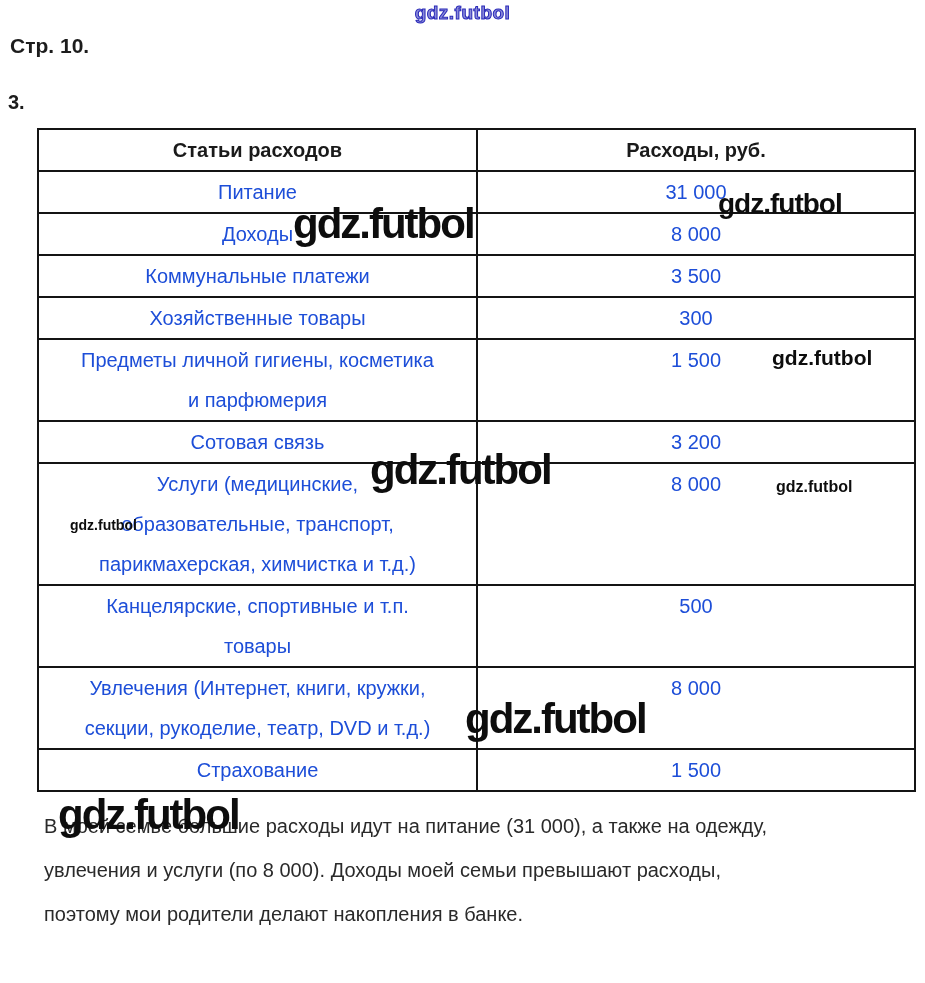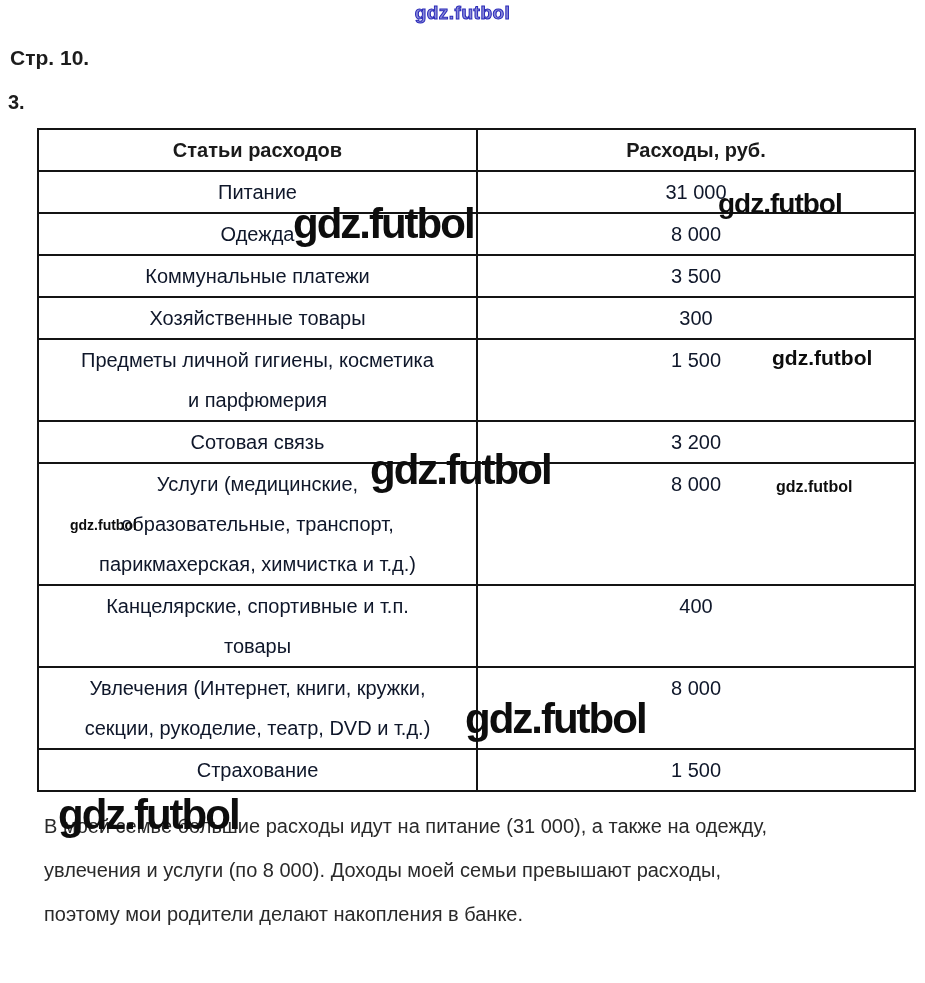--- a/index.html
+++ b/index.html
@@ -11,21 +11,21 @@
   .page{position:absolute;inset:0;background:#fff;}
 
   
   .wm-top{
     position:absolute;top:2px;left:0;right:0;text-align:center;
     font-size:19px;font-weight:700;letter-spacing:0.5px;
     color:#8a8ad8;-webkit-text-stroke:1px #2828b8;
   }
 
   .page-label{
-    position:absolute;left:10px;top:46px;
+    position:absolute;left:10px;top:34px;
     font-size:21px;font-weight:700;color:#1c1c1c;
   }
   .exercise-number{
     position:absolute;left:8px;top:91px;
     font-size:20px;font-weight:700;color:#1c1c1c;
   }
 
   
   table.expenses{
     position:absolute;left:37px;top:128px;
@@ -33,21 +33,21 @@
   }
   table.expenses col.c1{width:439px;}
   table.expenses col.c2{width:438px;}
   table.expenses th, table.expenses td{
     border:2px solid #141414;
     padding:0;
     vertical-align:top;
     text-align:center;
     font-size:20px;
     line-height:40px;
-    color:#0f172a;
+    color:#1d4ed8;
   }
   table.expenses th{font-weight:700;color:#1a1a1a;}
   .unit{}
   td.item{white-space:pre-line;}
 
   
   .answer{
     position:absolute;left:44px;top:804px;width:850px;
     font-size:20px;line-height:44px;color:#2a2a2a;
     white-space:pre-line;
@@ -86,21 +86,21 @@
     <tbody>
       <tr>
         <th>Статьи расходов</th>
         <th><span>Расходы, </span><span class="unit">руб.</span></th>
       </tr>
       <tr>
         <td class="item">Питание</td>
         <td class="amt">31 000</td>
       </tr>
       <tr>
-        <td class="item">Одежда</td>
+        <td class="item">Доходы</td>
         <td class="amt">8 000</td>
       </tr>
       <tr>
         <td class="item">Коммунальные платежи</td>
         <td class="amt">3 500</td>
       </tr>
       <tr>
         <td class="item">Хозяйственные товары</td>
         <td class="amt">300</td>
       </tr>
@@ -115,21 +115,21 @@
       </tr>
       <tr>
         <td class="item">Услуги (медицинские,
 образовательные, транспорт,
 парикмахерская, химчистка и т.д.)</td>
         <td class="amt">8 000</td>
       </tr>
       <tr>
         <td class="item">Канцелярские, спортивные и т.п.
 товары</td>
-        <td class="amt">400</td>
+        <td class="amt">500</td>
       </tr>
       <tr>
         <td class="item">Увлечения (Интернет, книги, кружки,
 секции, рукоделие, театр, DVD и т.д.)</td>
         <td class="amt">8 000</td>
       </tr>
       <tr>
         <td class="item">Страхование</td>
         <td class="amt">1 500</td>
       </tr>

